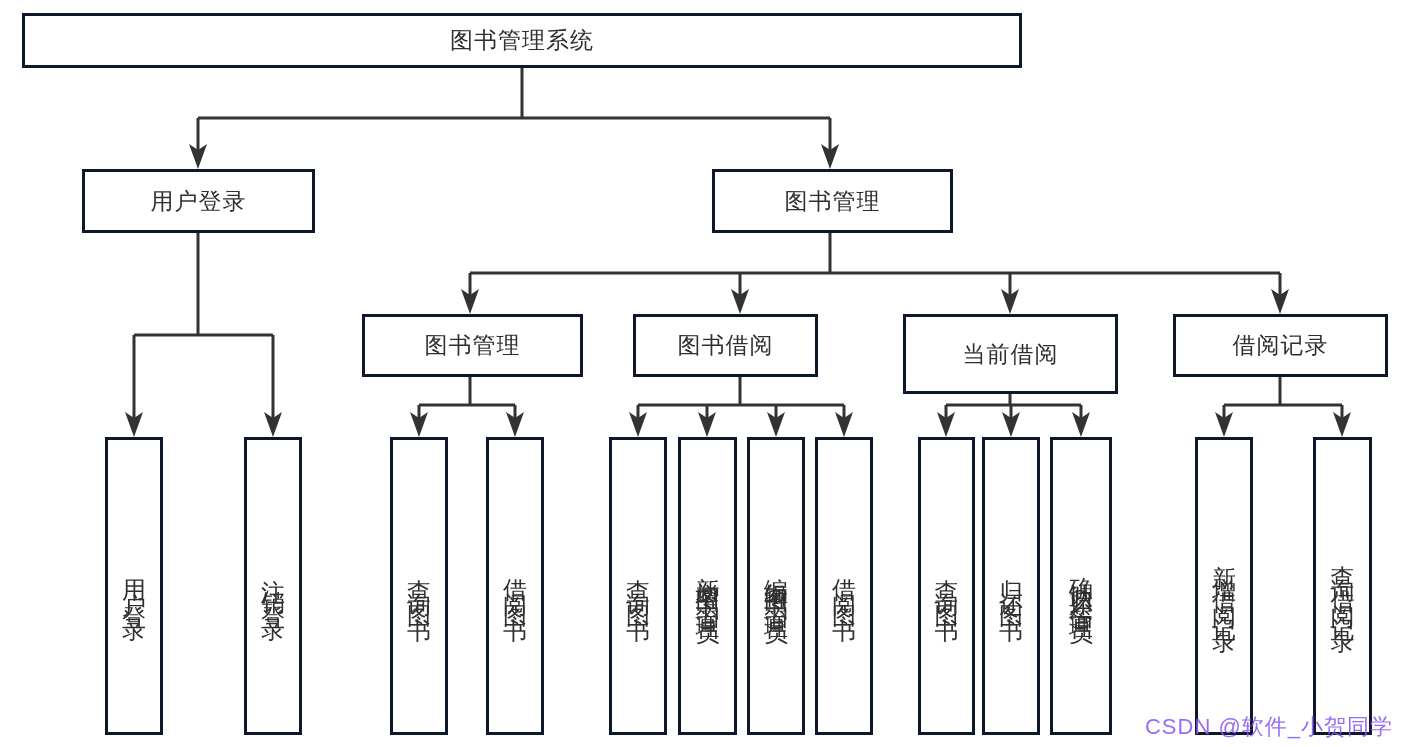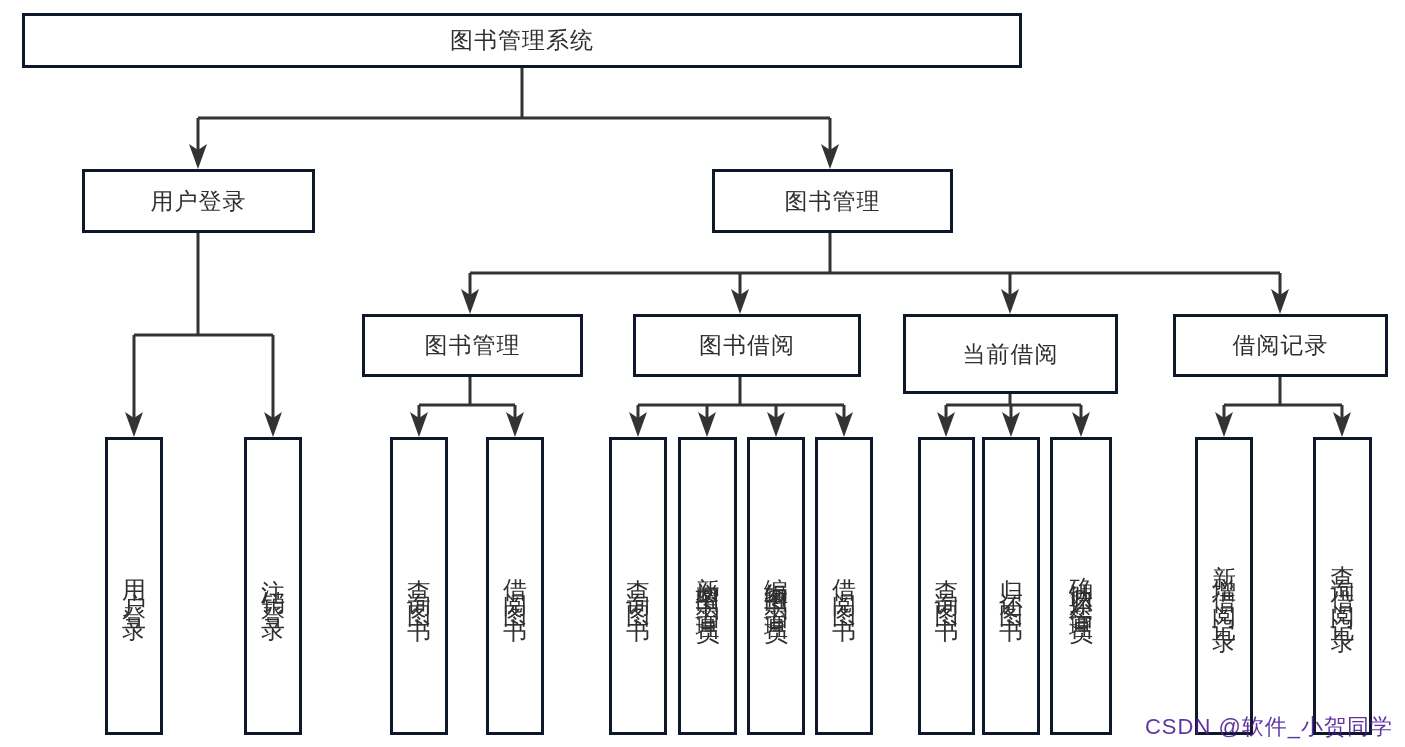--- a/index.html
+++ b/index.html
@@ -20,32 +20,32 @@
   .leaf{
     writing-mode:vertical-rl;text-orientation:mixed;
     font-size:24px;letter-spacing:0.55em;
   }
   .leaf.tight{letter-spacing:0.26em;}
   
   .n-root  {left:22px;  top:13px;  width:1000px;height:55px;}
   .n-login {left:82px;  top:169px; width:233px; height:64px;}
   .n-mgmt  {left:712px; top:169px; width:241px; height:64px;}
   .n-newrec{left:362px; top:314px; width:221px; height:63px;}
-  .n-borrow{left:633px; top:314px; width:228px; height:63px;}
+  .n-borrow{left:633px; top:314px; width:185px; height:63px;}
   .n-curr  {left:903px; top:314px; width:215px; height:80px;}
   .n-hist  {left:1173px;top:314px; width:215px; height:63px;}
   .lf{top:437px;height:298px;width:58px;}
   .l-u1{left:105px;} .l-u2{left:244px;}
   .l-n1{left:390px;} .l-n2{left:486px;}
   .l-b1{left:609px;} .l-b2{left:678px;width:59px;} .l-b3{left:747px;} .l-b4{left:815px;}
   .l-c1{left:918px;width:57px;} .l-c2{left:982px;} .l-c3{left:1050px;width:62px;}
   .l-r1{left:1195px;} .l-r2{left:1313px;width:59px;}
   .watermark{
     position:absolute;right:12px;bottom:5px;z-index:2;
-    font-size:22px;color:#4c1d95;opacity:.9;letter-spacing:1px;
+    font-size:22px;color:#8b5cf6;opacity:.9;letter-spacing:1px;
   }
 </style>
 </head>
 <body>
 
 <div id="diagram">
 
   <svg class="connectors" width="1405" height="747" viewBox="0 0 1405 747">
     <g stroke="#333333" stroke-width="3" fill="none">
 

